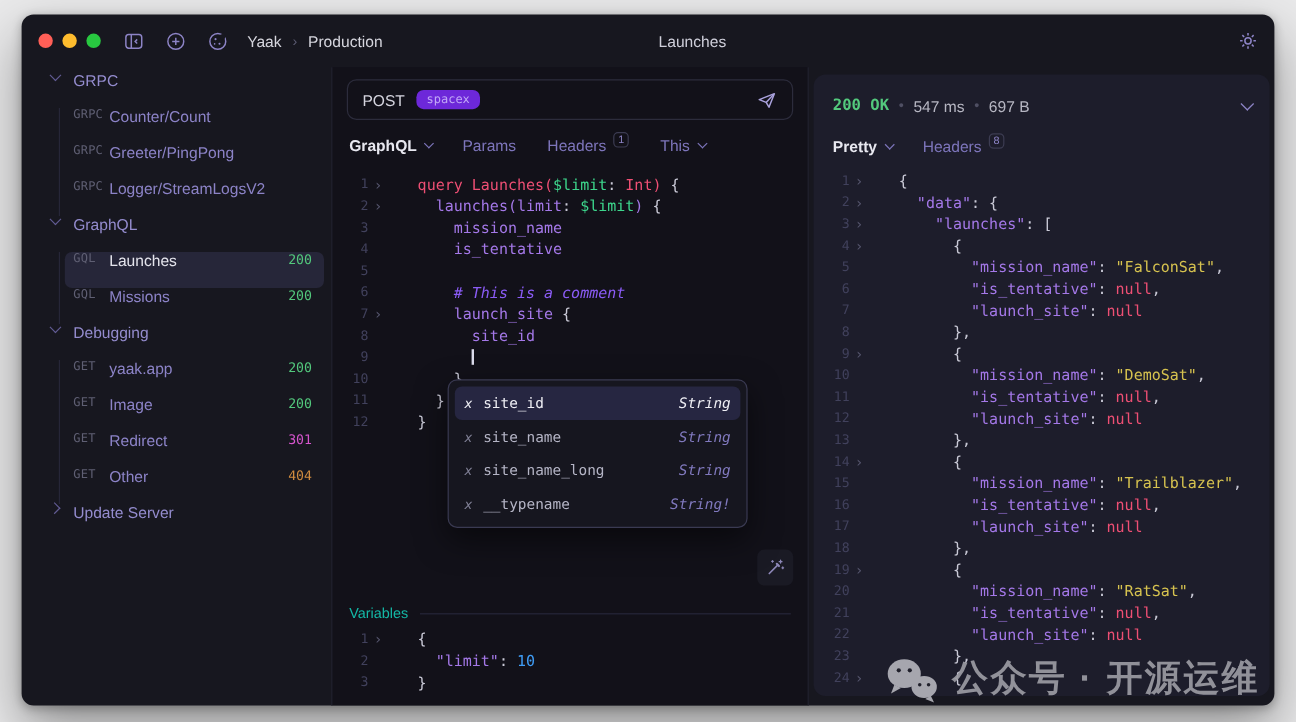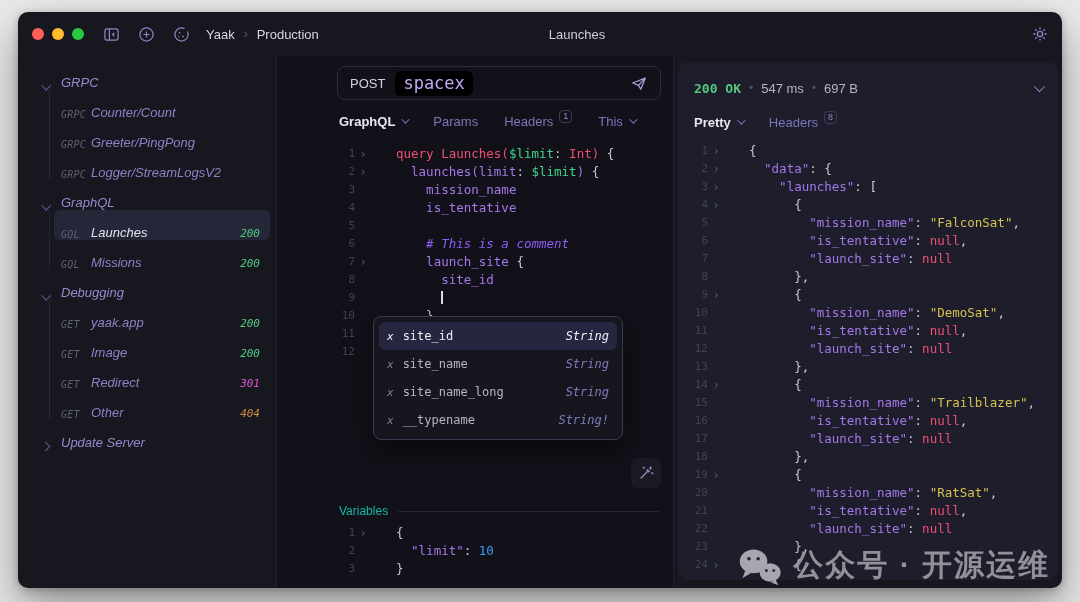--- a/index.html
+++ b/index.html
@@ -17,44 +17,44 @@
   .tb-icon { width:18px; height:18px; display:flex; align-items:center; justify-content:center; }
   .crumb { display:flex; align-items:center; gap:9px; font-size:13px; color:#d6d6de; }
   .crumb .sep { color:#5a5a70; font-size:12px; }
   .tb-title { position:absolute; left:559px; transform:translateX(-50%); font-size:13px; color:#cfcfda; }
   .tb-gear { position:absolute; right:14px; top:14px; }
 
   
   .content { display:flex; height:532px; }
   .sidebar { width:258px; padding-top:4px; overflow:hidden; }
   .middle { width:398px; background:#121119; border-left:1px solid #22222e; border-right:1px solid #22222e;
-    position:relative; display:flex; flex-direction:column;padding-left:48px; }
+    position:relative; display:flex; flex-direction:column; }
   .rightpane { flex:1; position:relative; }
   .card { position:absolute; left:4px; right:4px; top:6px; bottom:8px; background:#1d1d2b; border-radius:10px; overflow:hidden; }
 
   
-  .sb-row { height:30px; display:flex; align-items:flex-end; font-size:13px; position:relative;font-style:italic; }
+  .sb-row { height:30px; display:flex; align-items:flex-start; font-size:13px; position:relative; }
   .sb-row.section { padding-left:20px; color:#948cce; }
   .sb-row.section .chevbox { width:14px; margin-right:9px; display:flex; justify-content:center; }
   .chev { width:7px; height:7px; border-right:1.5px solid #625c94; border-bottom:1.5px solid #625c94; display:inline-block; }
   .chev.down { transform:rotate(45deg) translateY(-1px); }
   .chev.right { transform:rotate(-45deg); }
   .sb-row.request { margin:0 6px 0 36px; border-radius:6px; padding:0 10px 0 7px; color:#8c83c7; }
   .sb-row.request::before { content:""; position:absolute; left:-5px; top:0; bottom:0; width:1px; background:#262638; }
   .sb-row.request.selected { background:#262639; color:#e4e4ec; }
   .sb-row.request.selected::before { background:#262638; }
   .sb-method { font-family:"DejaVu Sans Mono", monospace; font-size:10px; color:#5f5f73; width:30px; letter-spacing:.2px; }
   .sb-status { margin-left:auto; font-family:"DejaVu Sans Mono", monospace; font-size:11px; }
   .st-green { color:#53c97d; } .st-magenta { color:#d655cd; } .st-orange { color:#d08b3f; }
 
   
   .urlbar { margin:10px 12px 0; height:34px; border:1px solid #2c2c3c; border-radius:8px;
     display:flex; align-items:center; padding:0 12px; gap:10px; }
   .method { font-size:13px; color:#d4d4de; }
-  .reqname { font-family:"DejaVu Sans Mono", monospace; font-size:17px; color:#c1a7f7; background:#000000;
+  .reqname { font-family:"DejaVu Sans Mono", monospace; font-size:10px; color:#c1a7f7; background:#6d28d9;
     padding:2.5px 8px; border-radius:6px; }
   .send { margin-left:auto; display:flex; }
 
   .tabsrow { margin:9px 14px 6px; height:24px; display:flex; align-items:center; gap:26px; }
   .tab { font-size:13px; color:#7d75bb; display:flex; align-items:center; gap:6px; }
   .tab.active { color:#e8e8f0; font-weight:bold; }
   .tab .tchev { width:6px; height:6px; border-right:1.4px solid #7d75bb; border-bottom:1.4px solid #7d75bb; transform:rotate(45deg) translateY(-2px); }
   .badge { font-size:9px; color:#8d84c6; border:1px solid #3c3c52; border-radius:4px; padding:0px 3px 1px;
     transform:translateY(-5px); line-height:10px; }
 

